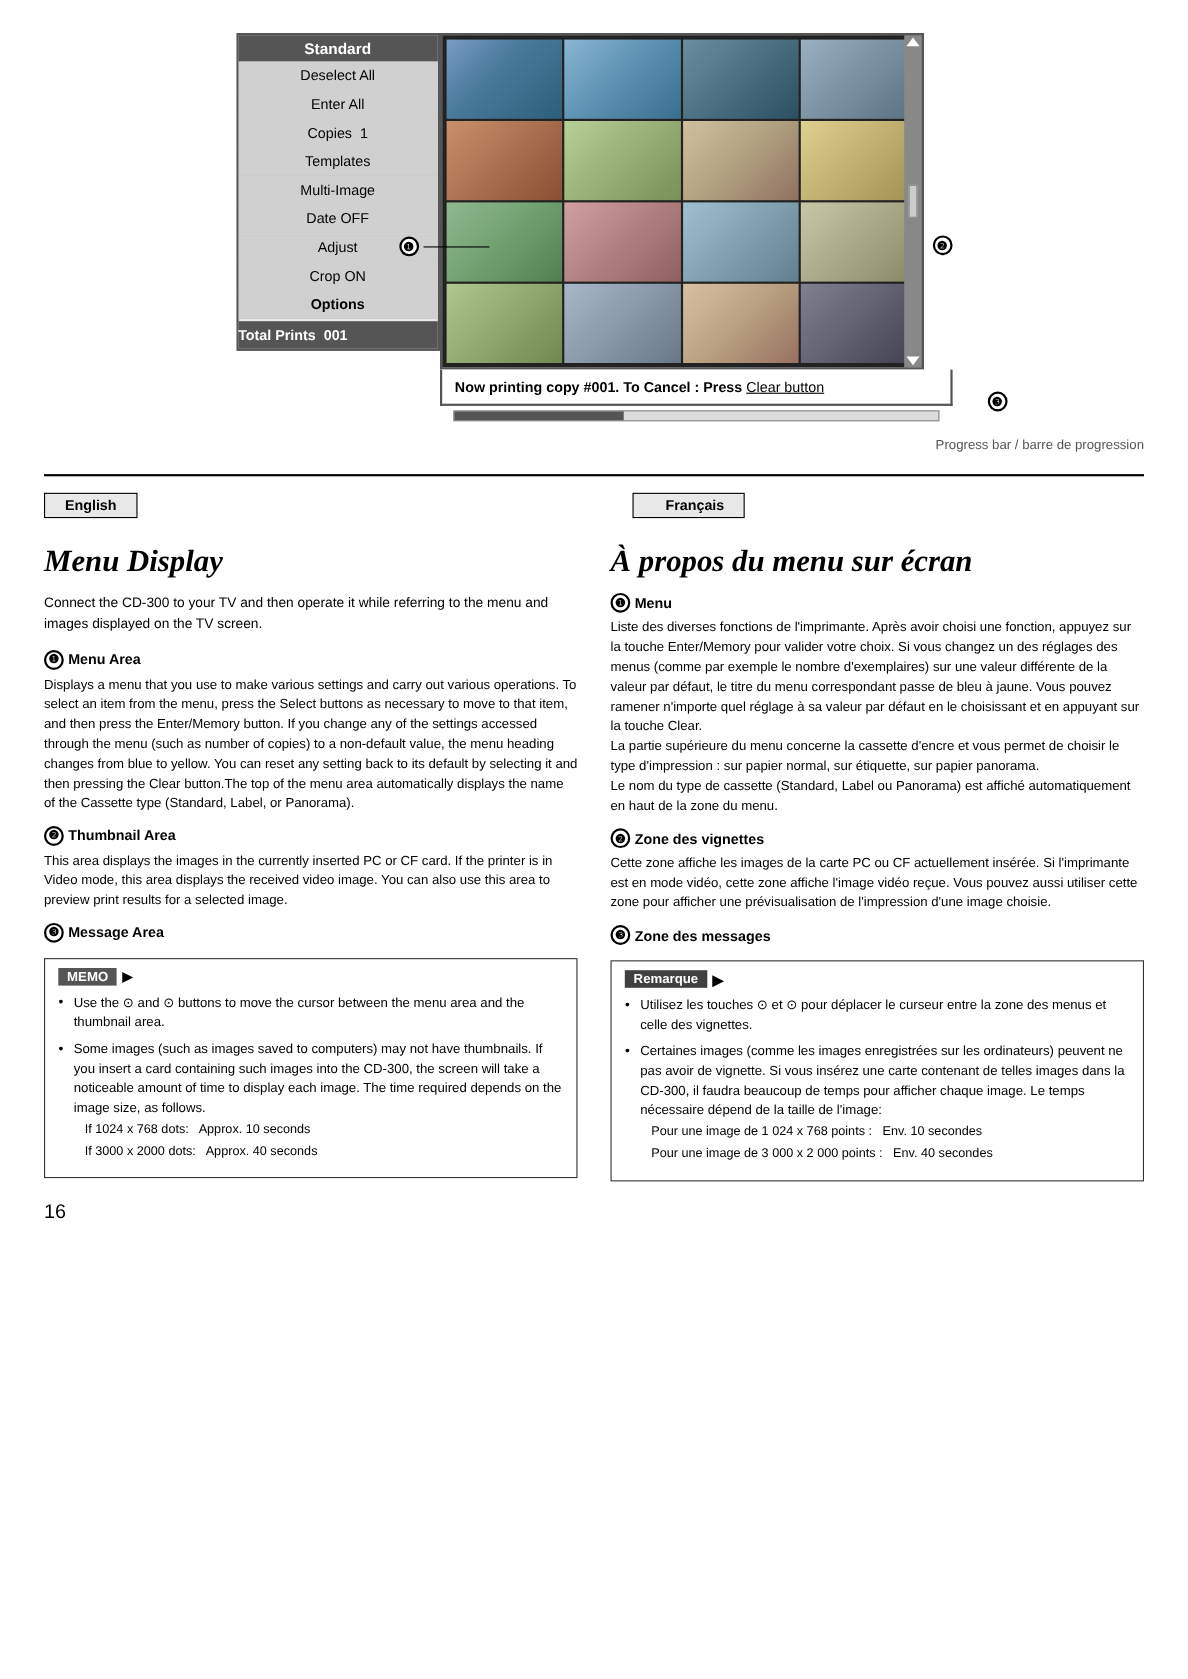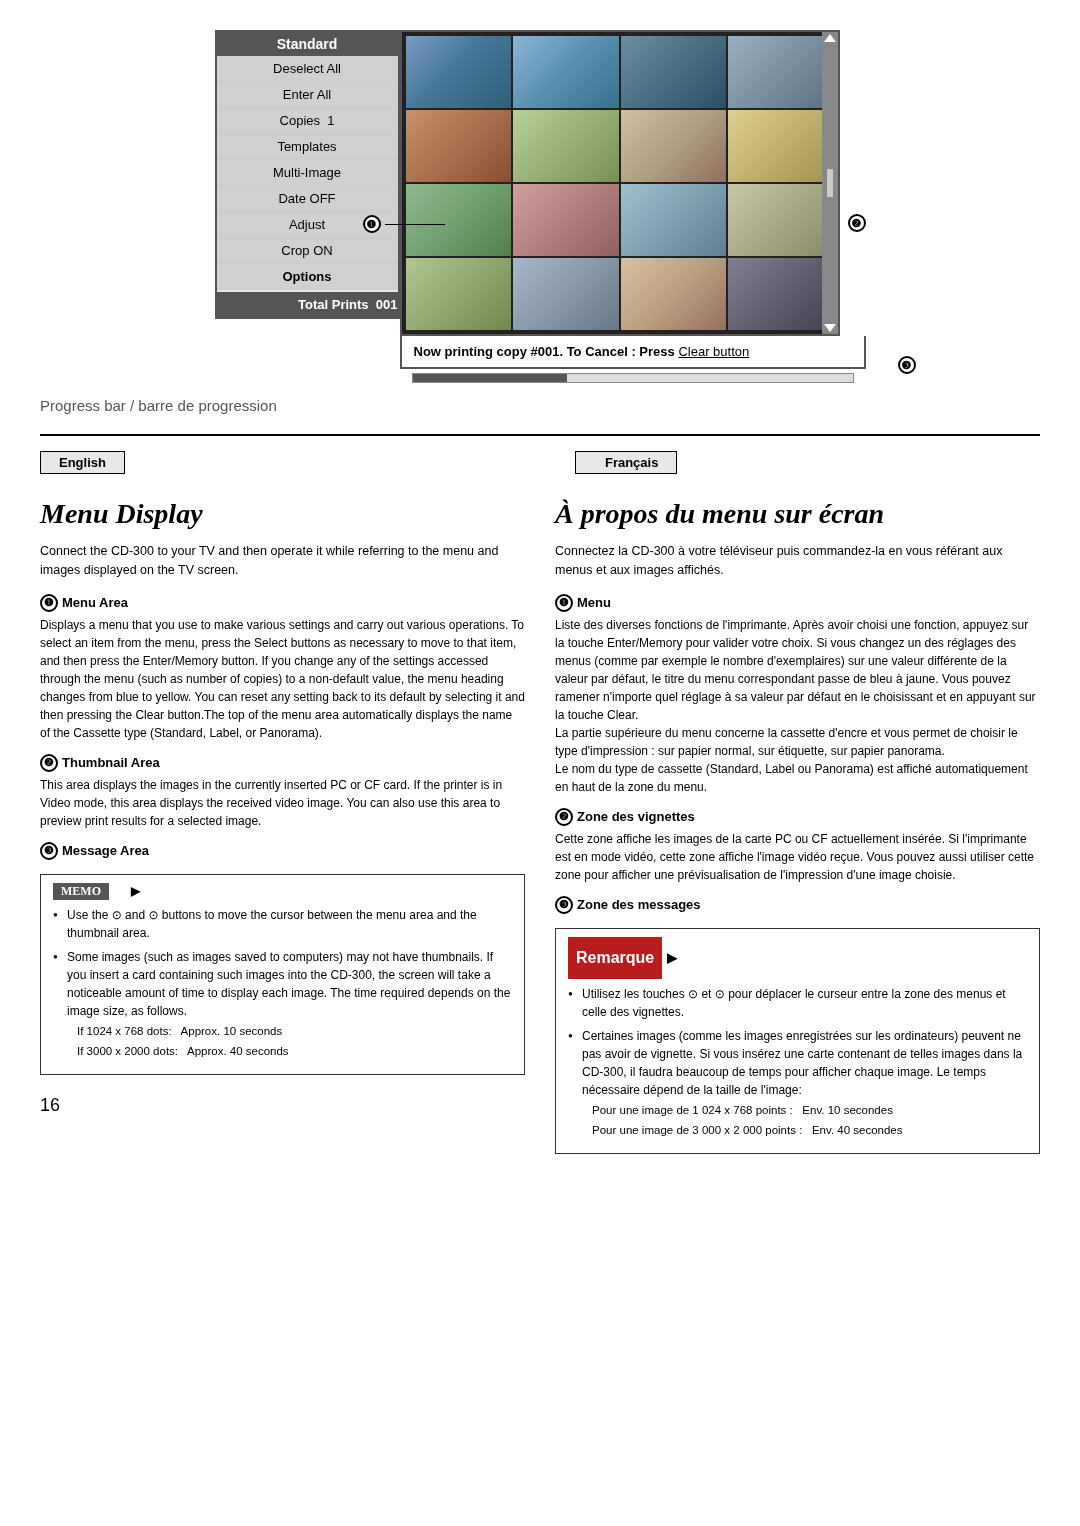--- a/index.html
+++ b/index.html
@@ -54,21 +54,21 @@
     }
 
     .menu-item-bold {
       font-weight: bold;
     }
 
     .menu-footer {
       background: #555;
       color: #fff;
       font-weight: bold;
-      text-align: right;
+      text-align: left;
       padding: 5px 0;
       font-size: 13px;
       margin-top: 2px;
     }
 
     
     .thumbnail-area {
       width: 440px;
       border: 2px solid #555;
       background: #222;
@@ -232,25 +232,24 @@
     .memo-box {
       border: 1.5px solid #333;
       padding: 8px 12px;
       margin-top: 14px;
       font-size: 12px;
     }
 
     .memo-title {
       display: inline-flex;
       align-items: center;
-      gap: 22px;
+      gap: 5px;
       font-weight: bold;
       font-size: 13px;
       margin-bottom: 6px;
-      font-family: Liberation Serif, serif;
     }
 
     .memo-title-tag {
       background: #555;
       color: #fff;
       padding: 1px 8px;
       font-size: 12px;
       font-weight: bold;
     }
 
@@ -290,24 +289,24 @@
     .remarque-title {
       display: inline-flex;
       align-items: center;
       gap: 5px;
       font-weight: bold;
       font-size: 13px;
       margin-bottom: 6px;
     }
 
     .remarque-title-tag {
-      background: #b91c1c;
+      background: #404040;
       color: #fff;
-      padding: 12px 8px;
-      font-size: 16px;
+      padding: 1px 8px;
+      font-size: 12px;
       font-weight: bold;
     }
 
     
     .page-number {
       font-size: 18px;
       font-weight: normal;
       margin-top: 20px;
     }
 
@@ -423,21 +422,21 @@
           </div>
 
           <div style="display:flex; align-items:center; gap:4px; position:absolute; right:-50px; top:20px;">
             <span class="circled-bold">❸</span>
           </div>
         </div>
       </div>
     </div>
   </div>
 
-  <div class="progress-label" style="text-align:left; font-size:15px; color:#555; margin-bottom:15px;">Progress bar / barre de progression</div>
+  <div class="progress-label" style="text-align:right; font-size:12px; color:#555; margin-bottom:15px;">Progress bar / barre de progression</div>
 
   <div class="section-divider"></div>
 
   <div style="display:flex; gap:450px; margin-bottom:0;">
     <div class="lang-tab english">English</div>
     <div class="lang-tab francais">Français</div>
   </div>
 
   <div class="content-columns">
 
@@ -481,21 +480,20 @@
           <div class="memo-sub">If 1024 x 768 dots: &nbsp; Approx. 10 seconds</div>
           <div class="memo-sub">If 3000 x 2000 dots: &nbsp; Approx. 40 seconds</div>
         </div>
       </div>
 
       <div class="page-number">16</div>
     </div>
 
     <div class="right-col-wrapper">
       <h1 class="section-heading-italic">À propos du menu sur écran</h1>
-      <p class="intro-text">Connectez la CD-300 à votre téléviseur puis commandez-la en vous référant aux menus et aux images affichés.</p>
 
       <div class="subsection">
         <div class="subsection-title">
           <span class="circled-bold">❶</span>
           <span>Menu</span>
         </div>
         <div class="subsection-body">
           Liste des diverses fonctions de l'imprimante. Après avoir choisi une fonction, appuyez sur la touche Enter/Memory pour valider votre choix. Si vous changez un des réglages des menus (comme par exemple le nombre d'exemplaires) sur une valeur différente de la valeur par défaut, le titre du menu correspondant passe de bleu à jaune. Vous pouvez ramener n'importe quel réglage à sa valeur par défaut en le choisissant et en appuyant sur la touche Clear.<br>
           La partie supérieure du menu concerne la cassette d'encre et vous permet de choisir le type d'impression : sur papier normal, sur étiquette, sur papier panorama.<br>
           Le nom du type de cassette (Standard, Label ou Panorama) est affiché automatiquement en haut de la zone du menu.

